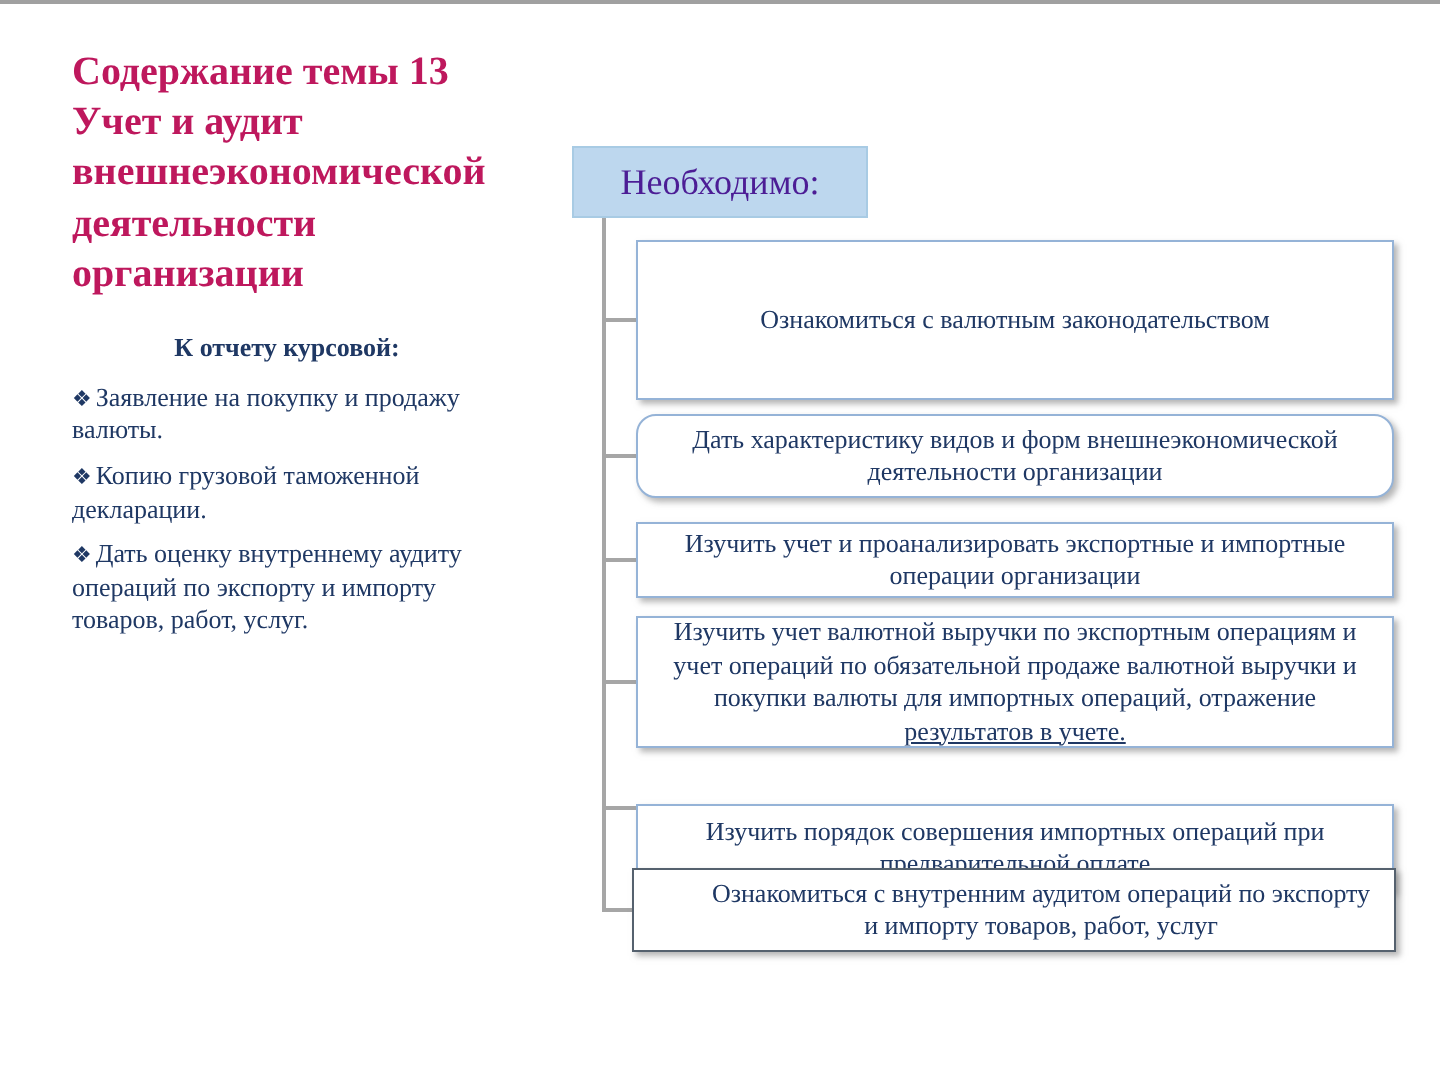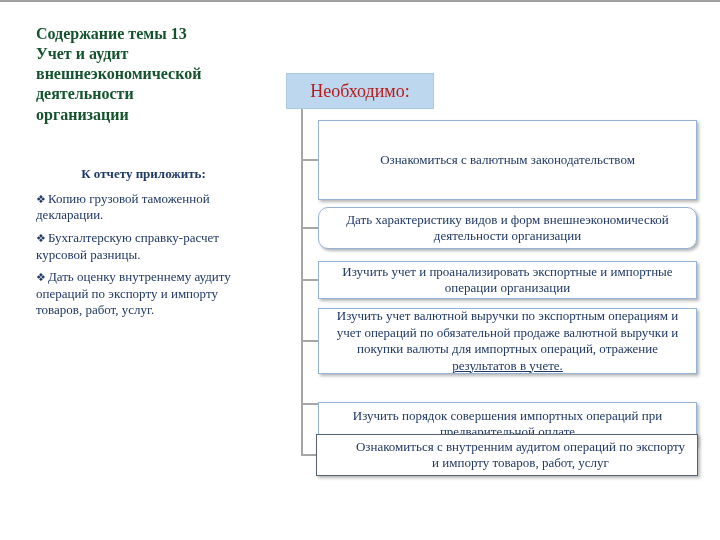--- a/index.html
+++ b/index.html
@@ -3,39 +3,39 @@
 <meta charset="utf-8">
 <style>
   html, body { margin:0; padding:0; background:#ffffff; }
   .page {
     position:relative; width:720px; height:540px; background:#ffffff;
     border-top:2px solid #a0a0a0; box-sizing:border-box; overflow:hidden;
     font-family:"Liberation Serif", serif; color:#1f3864;
   }
   .title {
     position:absolute; left:36px; top:22px; width:250px;
-    font-size:16px; font-weight:bold; line-height:1.26;
-    color:#14532d; white-space:pre-line;
+    font-size:20px; font-weight:bold; line-height:1.26;
+    color:#be185d; white-space:pre-line;
   }
   .attach {
     position:absolute; left:36px; top:164px; width:215px;
     font-size:13px; line-height:1.28;
   }
   .attach-heading {
     text-align:center; font-weight:bold; margin-bottom:8px; font-size:13px;
   }
   .attach-item { margin-bottom:6px; }
   .bullet {
     font-family:"DejaVu Sans", sans-serif; font-size:11px; margin-right:2px;
   }
   .need-box {
     position:absolute; left:286px; top:71px; width:148px; height:36px;
     background:#bdd7ee; border:1px solid #a8cbe4;
     display:flex; align-items:center; justify-content:center;
-    font-size:18px; color:#b91c1c; box-sizing:border-box;
+    font-size:18px; color:#4c1d95; box-sizing:border-box;
   }
   .vline {
     position:absolute; left:301px; top:107px; width:2px; height:347px;
     background:#a6a6a6;
   }
   .connector {
     position:absolute; left:301px; width:17px; height:2px; background:#a6a6a6;
   }
   .c1 { top:157px; } .c2 { top:225px; } .c3 { top:277px; }
   .c4 { top:338px; } .c5 { top:401px; } .c6 { top:452px; }
@@ -61,27 +61,27 @@
 
 <div class="page">
 
   <div class="title">Содержание темы 13
 Учет и аудит
 внешнеэкономической
 деятельности
 организации</div>
 
   <div class="attach">
-    <div class="attach-heading">К отчету приложить:</div>
+    <div class="attach-heading">К отчету курсовой:</div>
 
     <div class="attach-item">
-      <span class="bullet">❖</span><span>Копию грузовой таможенной декларации.</span>
+      <span class="bullet">❖</span><span>Заявление на покупку и продажу валюты.</span>
     </div>
     <div class="attach-item">
-      <span class="bullet">❖</span><span>Бухгалтерскую справку-расчет курсовой разницы.</span>
+      <span class="bullet">❖</span><span>Копию грузовой таможенной декларации.</span>
     </div>
     <div class="attach-item">
       <span class="bullet">❖</span><span>Дать оценку внутреннему аудиту операций по экспорту и импорту товаров, работ, услуг.</span>
     </div>
   </div>
 
   <div class="need-box">
     <span>Необходимо:</span>
   </div>
 

